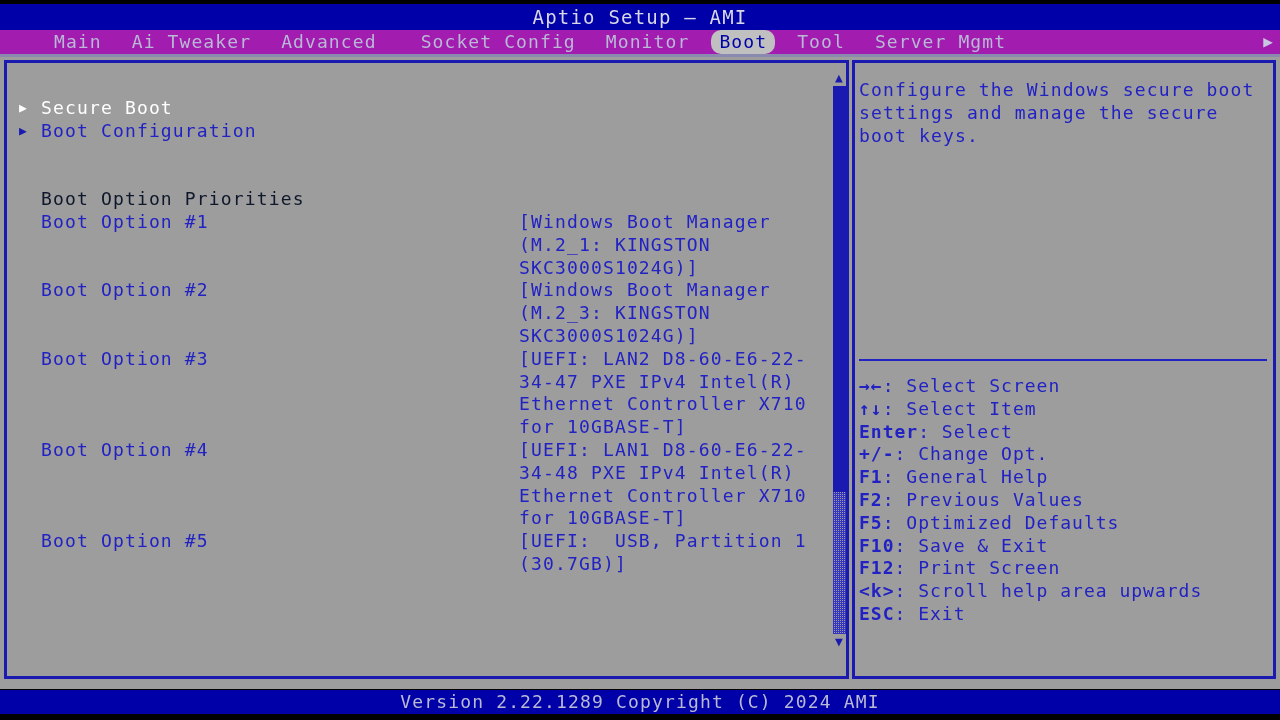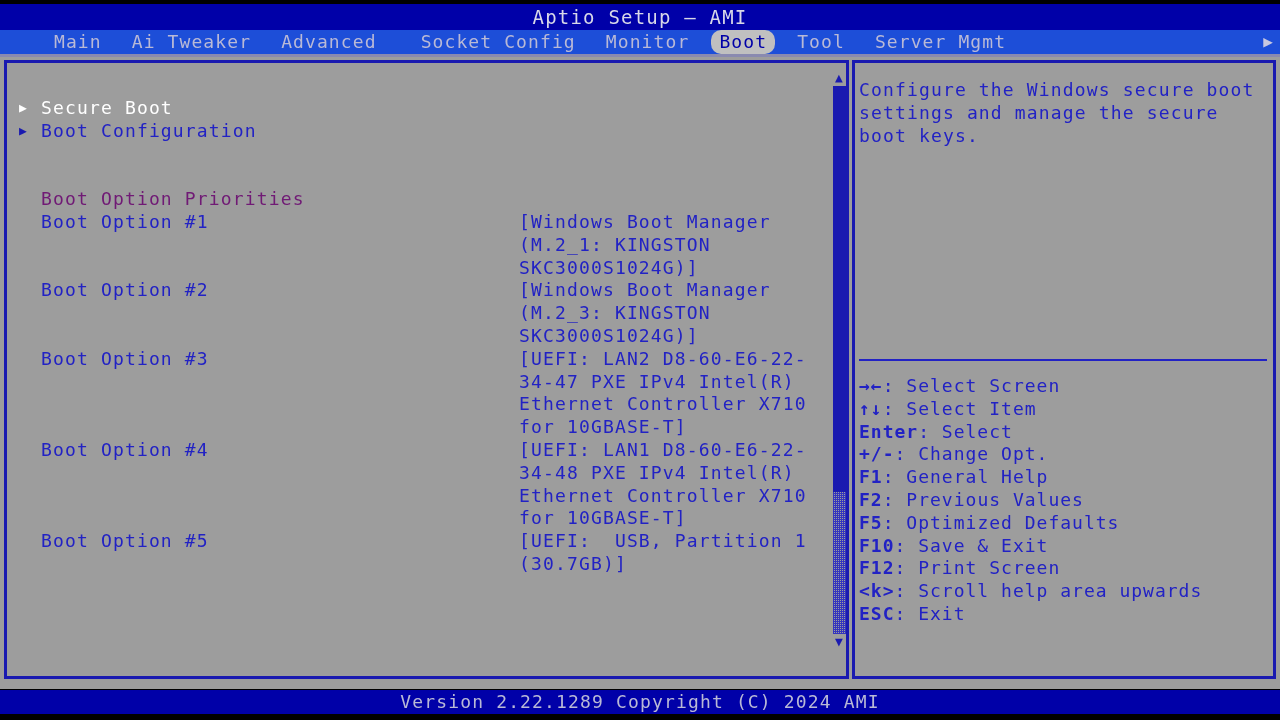--- a/index.html
+++ b/index.html
@@ -34,21 +34,21 @@
     text-align: center;
     letter-spacing: 1.2px;
     white-space: pre;
   }
 
   
   .menubar {
     position: absolute;
     left: 0; top: 30px;
     width: 1280px; height: 24px;
-    background: #1d4ed8;
+    background: #a21caf;
     display: flex;
     align-items: center;
     font-size: 18px;
     letter-spacing: 1.1px;
     justify-content: center;
   }
   .menubar .spacer-left { width: 46px; flex: none; }
   .menu-item {
     color: #b9b9d6;
     padding: 1px 8px;
@@ -124,21 +124,21 @@
     width: 478px;
     flex: none;
   }
   .row .value {
     flex: 1;
     white-space: pre-wrap;
     word-break: break-word;
   }
   .row.selected { color: #ffffff; }
   .row.selected .arrow { color: #ffffff; }
-  .row.header { color: #701a75; }
+  .row.header { color: #0f172a; }
   .row.spacer { height: 22.8px; }
 
   
   .scrollbar {
     position: absolute;
     left: 829px; top: 72px;
     width: 20px; height: 576px;
   }
   .sb-arrow {
     position: absolute;

